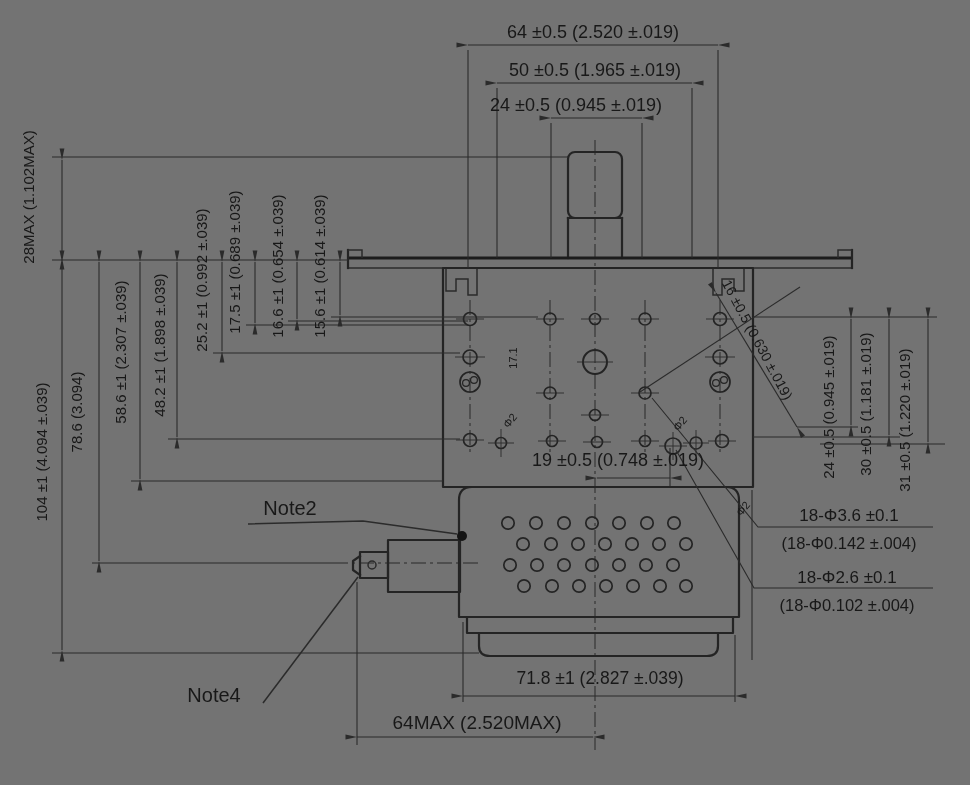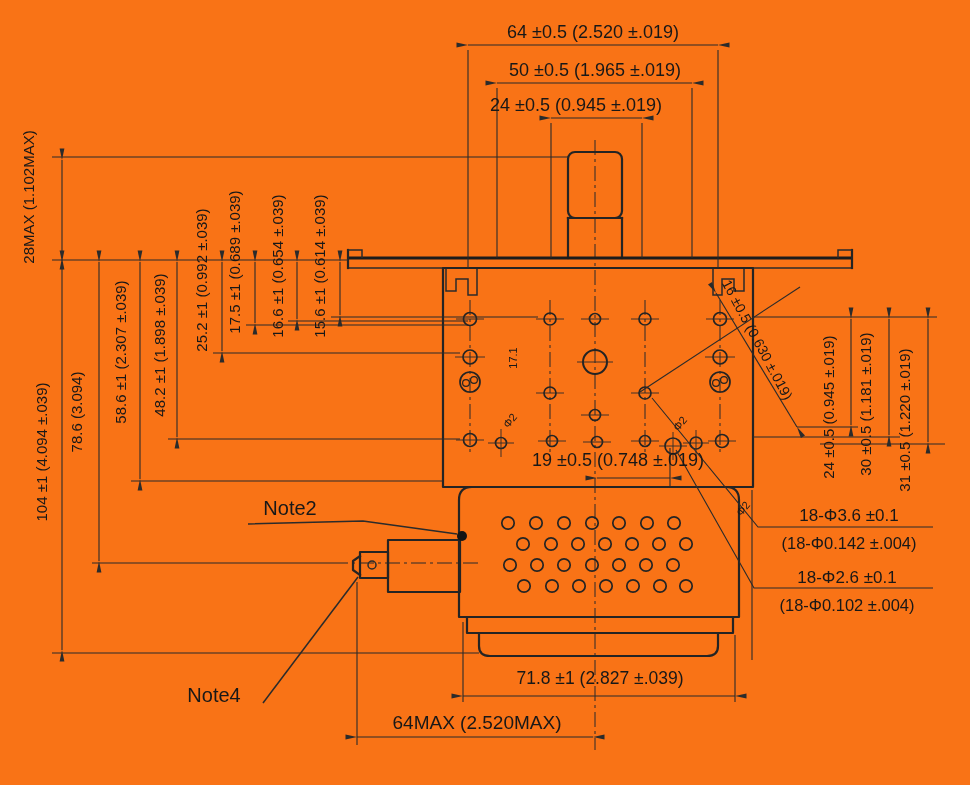--- a/index.html
+++ b/index.html
@@ -1,16 +1,16 @@
 <!DOCTYPE html>
 <html><head>
 <meta charset="utf-8">
 <style>
   html,body{margin:0;padding:0;background:#ffffff;}
-  .stage{width:970px;height:785px;background:#f97316;position:relative;overflow:hidden;}
+  .stage{width:970px;height:785px;background:#737373;position:relative;overflow:hidden;}
   svg{display:block;}
   .ol{fill:none;stroke:#242424;stroke-width:2.2;stroke-linejoin:round;stroke-linecap:square;}
   .ol3{fill:none;stroke:#1c1c1c;stroke-width:2.8;}
   .thin{fill:none;stroke:#2b2b2b;stroke-width:1.5;}
   .dim{fill:none;stroke:#2b2b2b;stroke-width:1.1;}
   .cl{fill:none;stroke:#2b2b2b;stroke-width:1;stroke-dasharray:15 4 3 4;}
   .hole{fill:none;stroke:#242424;stroke-width:1.7;}
   .tick{stroke:#2b2b2b;stroke-width:0.9;}
   .dimtext{font-family:"Liberation Sans","DejaVu Sans",sans-serif;fill:#181818;}
   .notetext{font-family:"Liberation Sans","DejaVu Sans",sans-serif;fill:#181818;}

